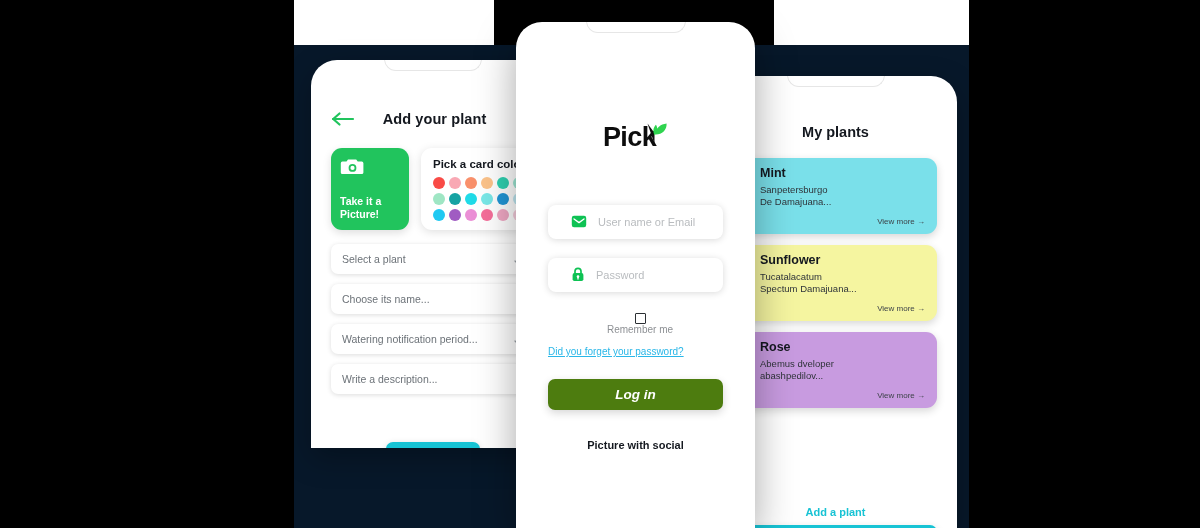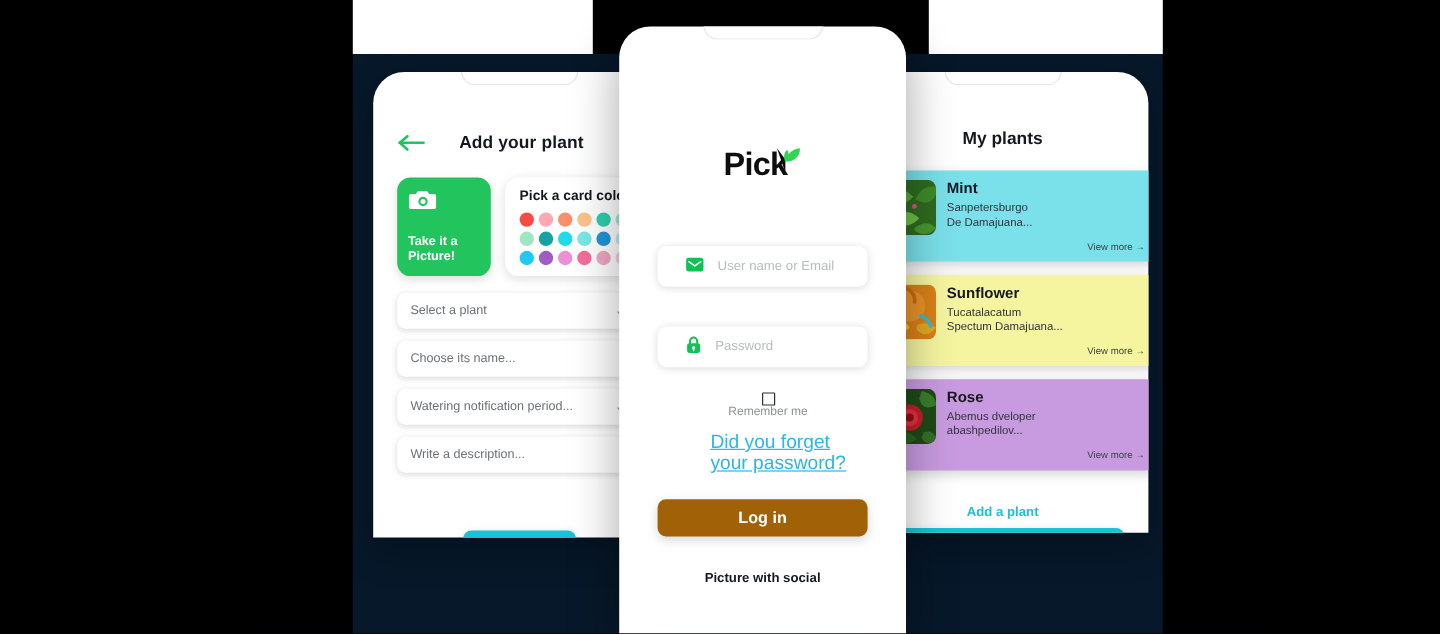--- a/index.html
+++ b/index.html
@@ -19,21 +19,21 @@
 
   
   .phone {
     position: absolute;
     background: #ffffff;
     border-radius: 26px 26px 0 0;
     overflow: hidden;
   }
   #phone-left  { left: 311px; top: 60px;  width: 243px; height: 388px;
                  box-shadow: 0 10px 30px rgba(0,0,0,.28); }
-  #phone-right { left: 714px; top: 60px;  width: 243px; height: 384px;
+  #phone-right { left: 714px; top: 76px;  width: 243px; height: 453px;
                  box-shadow: 0 10px 30px rgba(0,0,0,.28); }
   #phone-mid   { left: 516px; top: 22px;  width: 239px; height: 506px;
                  box-shadow: 0 12px 40px rgba(0,0,0,.35); z-index: 5; }
 
   .notch {
     position: absolute; top: -11px; left: 50%; transform: translateX(-50%);
     width: 98px; height: 22px; background: #fff;
     border: 1px solid #e6e6e6; border-top: none;
     border-radius: 0 0 12px 12px;
   }
@@ -84,21 +84,21 @@
   .add-btn {
     width: 94px; height: 30px; background: #17c3d4; border-radius: 7px;
     display: flex; align-items: center; justify-content: center;
     box-shadow: 0 2px 7px rgba(0,0,0,.16);
   }
 
   
   .rhead-title {
     margin-top: 48px; text-align: center; font-size: 14.5px; font-weight: 700; color: #14181f;
   }
-  .plant-list { margin-top: 18px; display: flex; flex-direction: column; gap: 11px; }
+  .plant-list { margin-top: 18px; display: flex; flex-direction: column; gap: 11px; align-items: flex-end; }
   .plant-card {
     position: relative; height: 76px; border-radius: 11px;
     box-shadow: 0 3px 9px rgba(0,0,0,.16);
     display: flex; padding: 8px 10px 8px 8px; width: 232px;
   }
   .thumb { width: 38px; height: 46px; border-radius: 7px; flex: 0 0 auto; overflow: hidden; }
   .thumb svg { display: block; }
   .pc-body { margin-left: 9px; flex: 1; min-width: 0; }
   .pc-name { font-size: 12.5px; font-weight: 700; color: #14181f; line-height: 1.25; }
   .pc-desc { font-size: 9.5px; color: #2f343a; line-height: 1.28; margin-top: 2px; }
@@ -112,43 +112,44 @@
     color: #fff; font-size: 22px; font-weight: 300; line-height: 1;
     box-shadow: 0 3px 9px rgba(0,0,0,.16);
   }
 
   
   .mscreen { padding: 0 32px; position: relative; height: 100%; }
   .logo-wrap { margin-top: 100px; display: flex; align-items: center; justify-content: center; }
   .logo-text { font-size: 27px; font-weight: 700; color: #0d0d0d; letter-spacing: -.6px; }
   .logo-leaf { width: 26px; height: 24px; margin-left: -14px; margin-top: -9px; }
 
-  .login-fields { margin-top: 52px; display: flex; flex-direction: column; gap: 33px; }
+  .login-fields { margin-top: 52px; display: flex; flex-direction: column; gap: 19px; }
   .linput {
     height: 34px; background: #fff; border-radius: 8px;
     box-shadow: 0 1px 7px rgba(0,0,0,.15);
     display: flex; align-items: center; padding: 0 12px;
   }
   .linput svg { flex: 0 0 auto; }
   .linput span { margin-left: 11px; font-size: 11px; color: #b9bcbf; }
 
   .remember { margin-top: 21px; display: flex; align-items: center; flex-direction: column; }
   .checkbox { width: 11px; height: 11px; border: 1.6px solid #2b2f33; border-radius: 1px; }
   .remember span { margin-left: 9px; font-size: 10px; color: #8d9094; }
 
   .forgot {
-    margin-top: 11px; font-size: 16px; color: #2ab7e8;
-    text-decoration: underline; display: inline-block; margin-left: 44px;
+    margin-top: 11px; font-size: 10px; color: #2ab7e8;
+    text-decoration: underline; display: inline-block;
   }
 
   .login-btn {
-    margin-top: 20px; height: 31px; background: #a16207; border-radius: 7px;
+    margin-top: 20px; height: 31px; background: #4d7c0f; border-radius: 7px;
     display: flex; align-items: center; justify-content: center;
     color: #fff; font-size: 13.5px; font-weight: 700;
     box-shadow: 0 3px 9px rgba(0,0,0,.16);
+    font-style: italic;
   }
 
   .connect { margin-top: 29px; text-align: center; font-size: 11px; font-weight: 700; color: #14181f; }
 </style>
 </head>
 <body>
 
 <div id="stage">
 
   <div id="plate-left" class="white-plate"></div>

